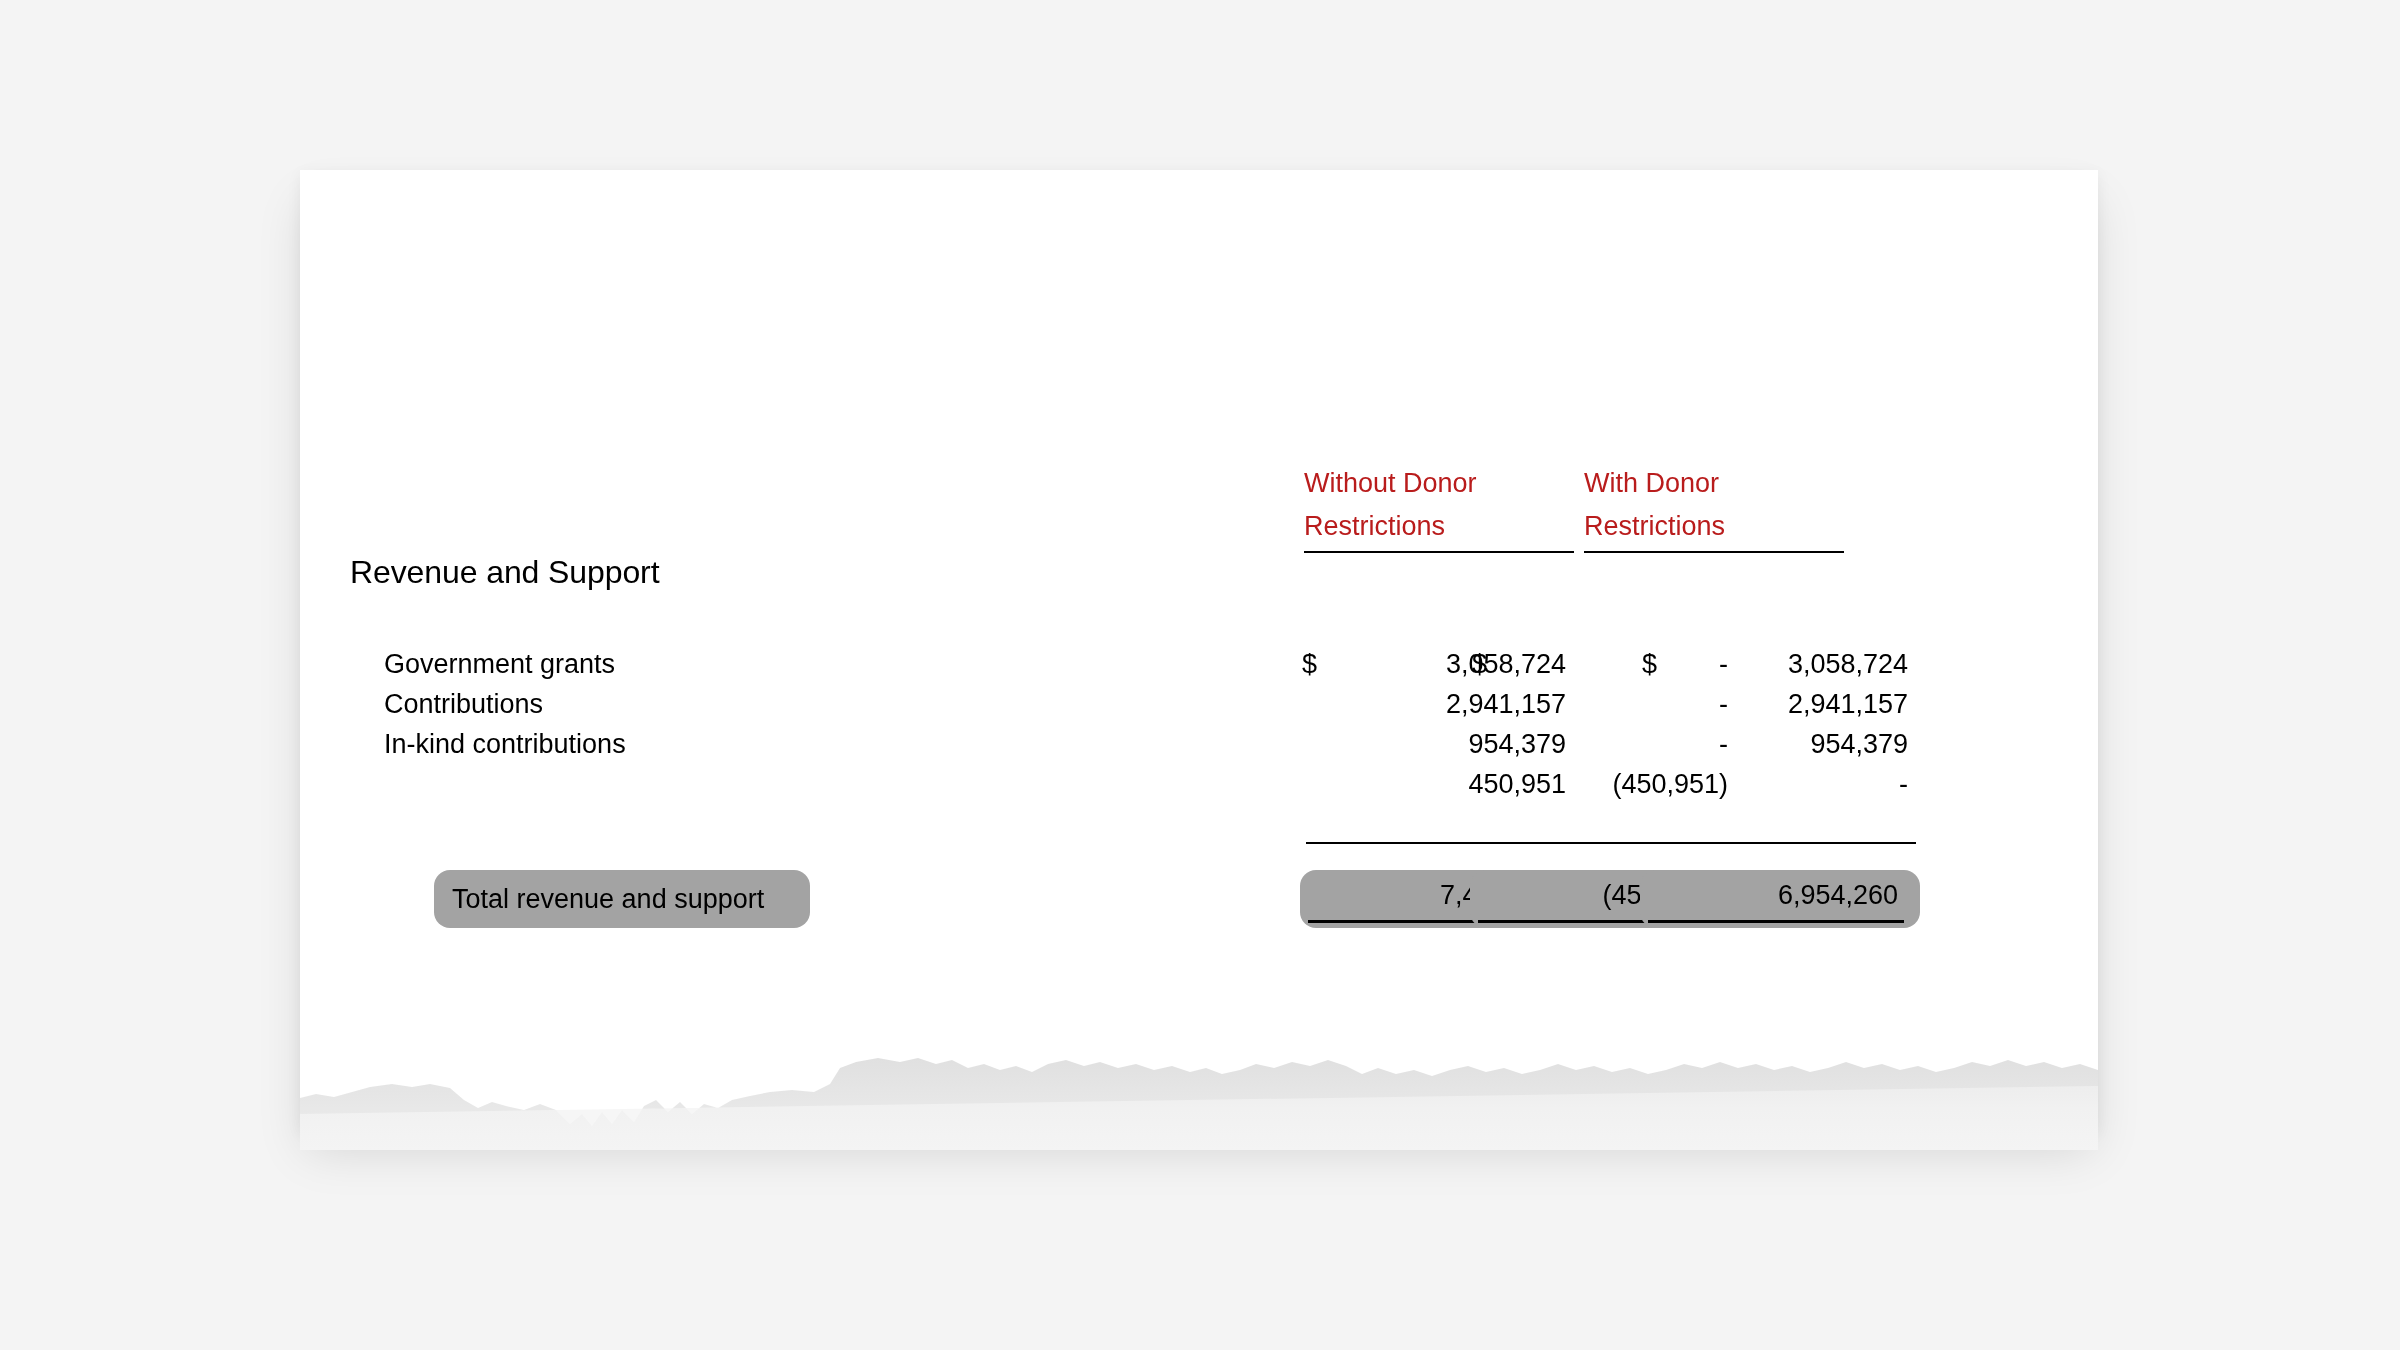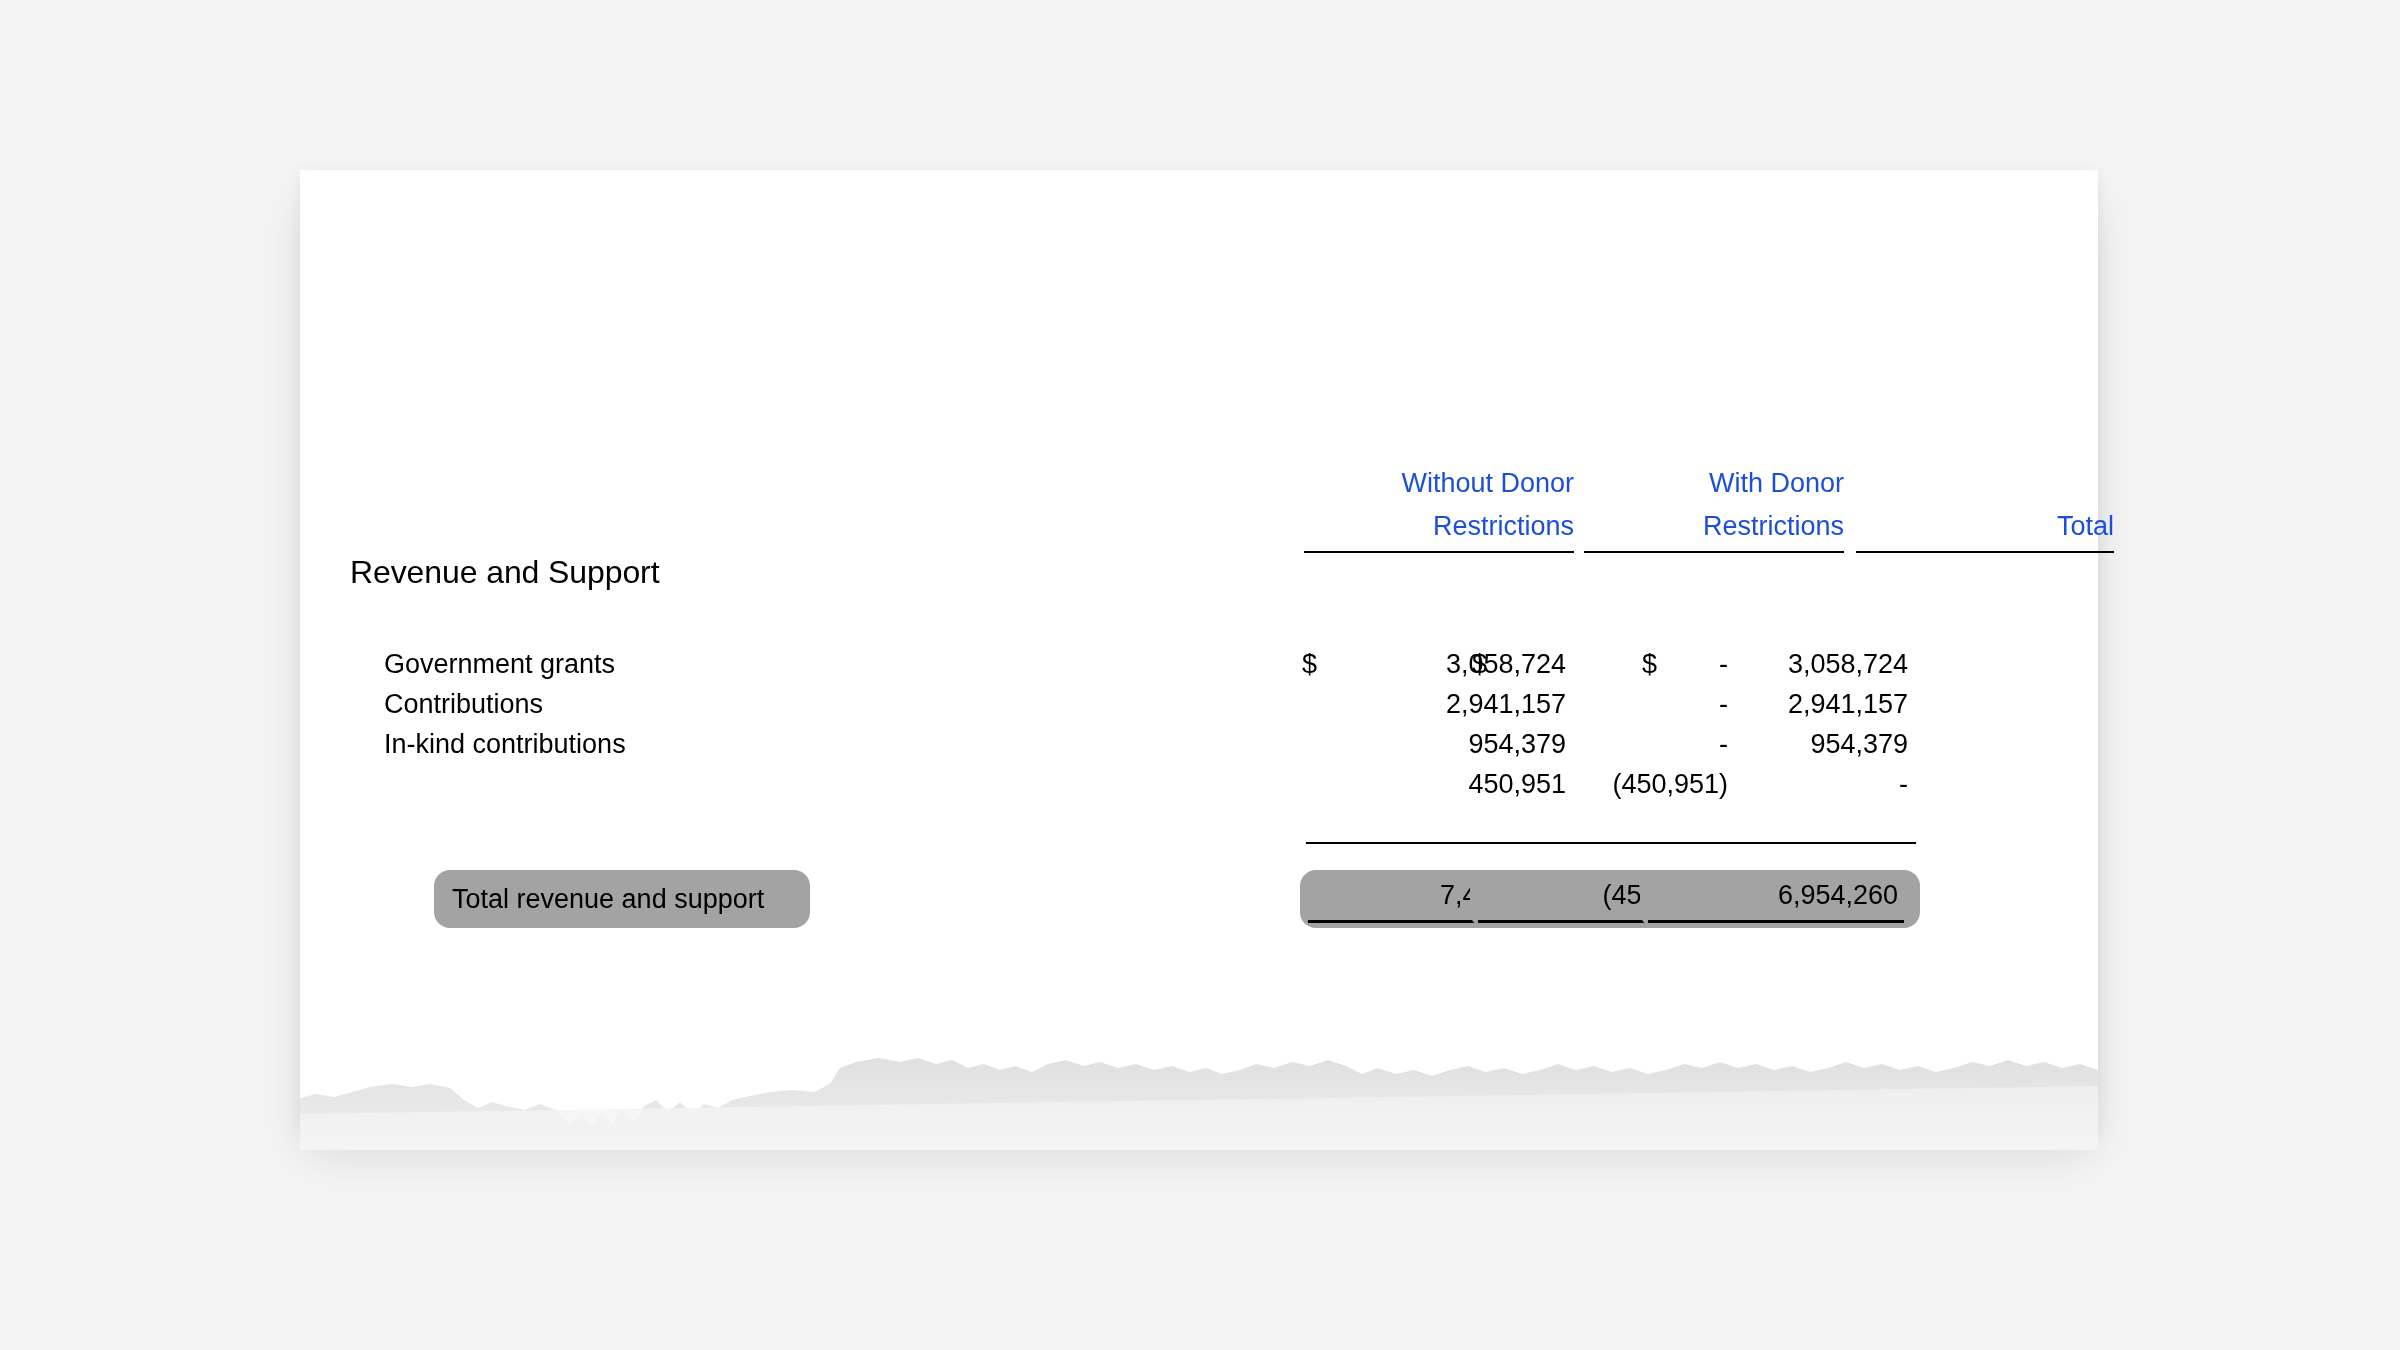--- a/index.html
+++ b/index.html
@@ -67,24 +67,24 @@
 
   .col-headers {
     position: absolute;
     left: 0;
     top: 292px;
     width: 1798px;
     height: 90px;
   }
   .hdr {
     position: absolute;
-    text-align: right;
+    text-align: left;
     line-height: 43px;
     font-size: 27px;
-    color: #1d4ed8;
+    color: #b91c1c;
     white-space: nowrap;
   }
   .hdr .rule {
     display: block;
     border-bottom: 2.5px solid #000;
     margin-top: 3px;
   }
 
   .hdr-c1 { left: 1004px; width: 270px; }
   .hdr-c2 { left: 1284px; width: 260px; }
@@ -276,25 +276,20 @@
       <div class="hdr hdr-c1">
         <span>Without Donor</span><br>
         <span>Restrictions</span>
         <span class="rule"></span>
       </div>
       <div class="hdr hdr-c2">
         <span>With Donor</span><br>
         <span>Restrictions</span>
         <span class="rule"></span>
       </div>
-      <div class="hdr hdr-c3">
-        <span style="visibility:hidden">&nbsp;</span><br>
-        <span>Total</span>
-        <span class="rule"></span>
-      </div>
     </div>
 
     <div class="section-title">Revenue and Support</div>
 
     <div class="rows">
 
       <div class="row">
         <span class="label">Government grants</span>
         <span class="cur cur-1">$</span>
         <span class="cell val-1">3,058,724</span>

